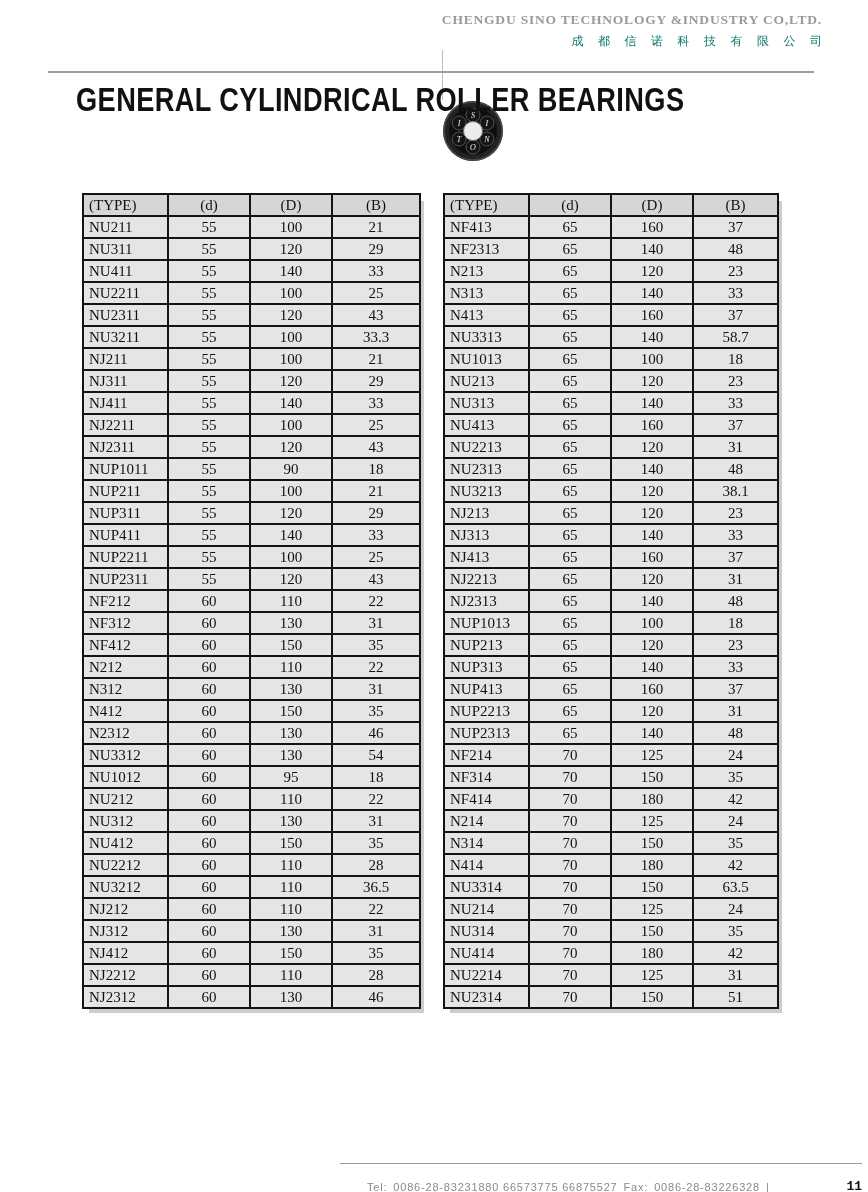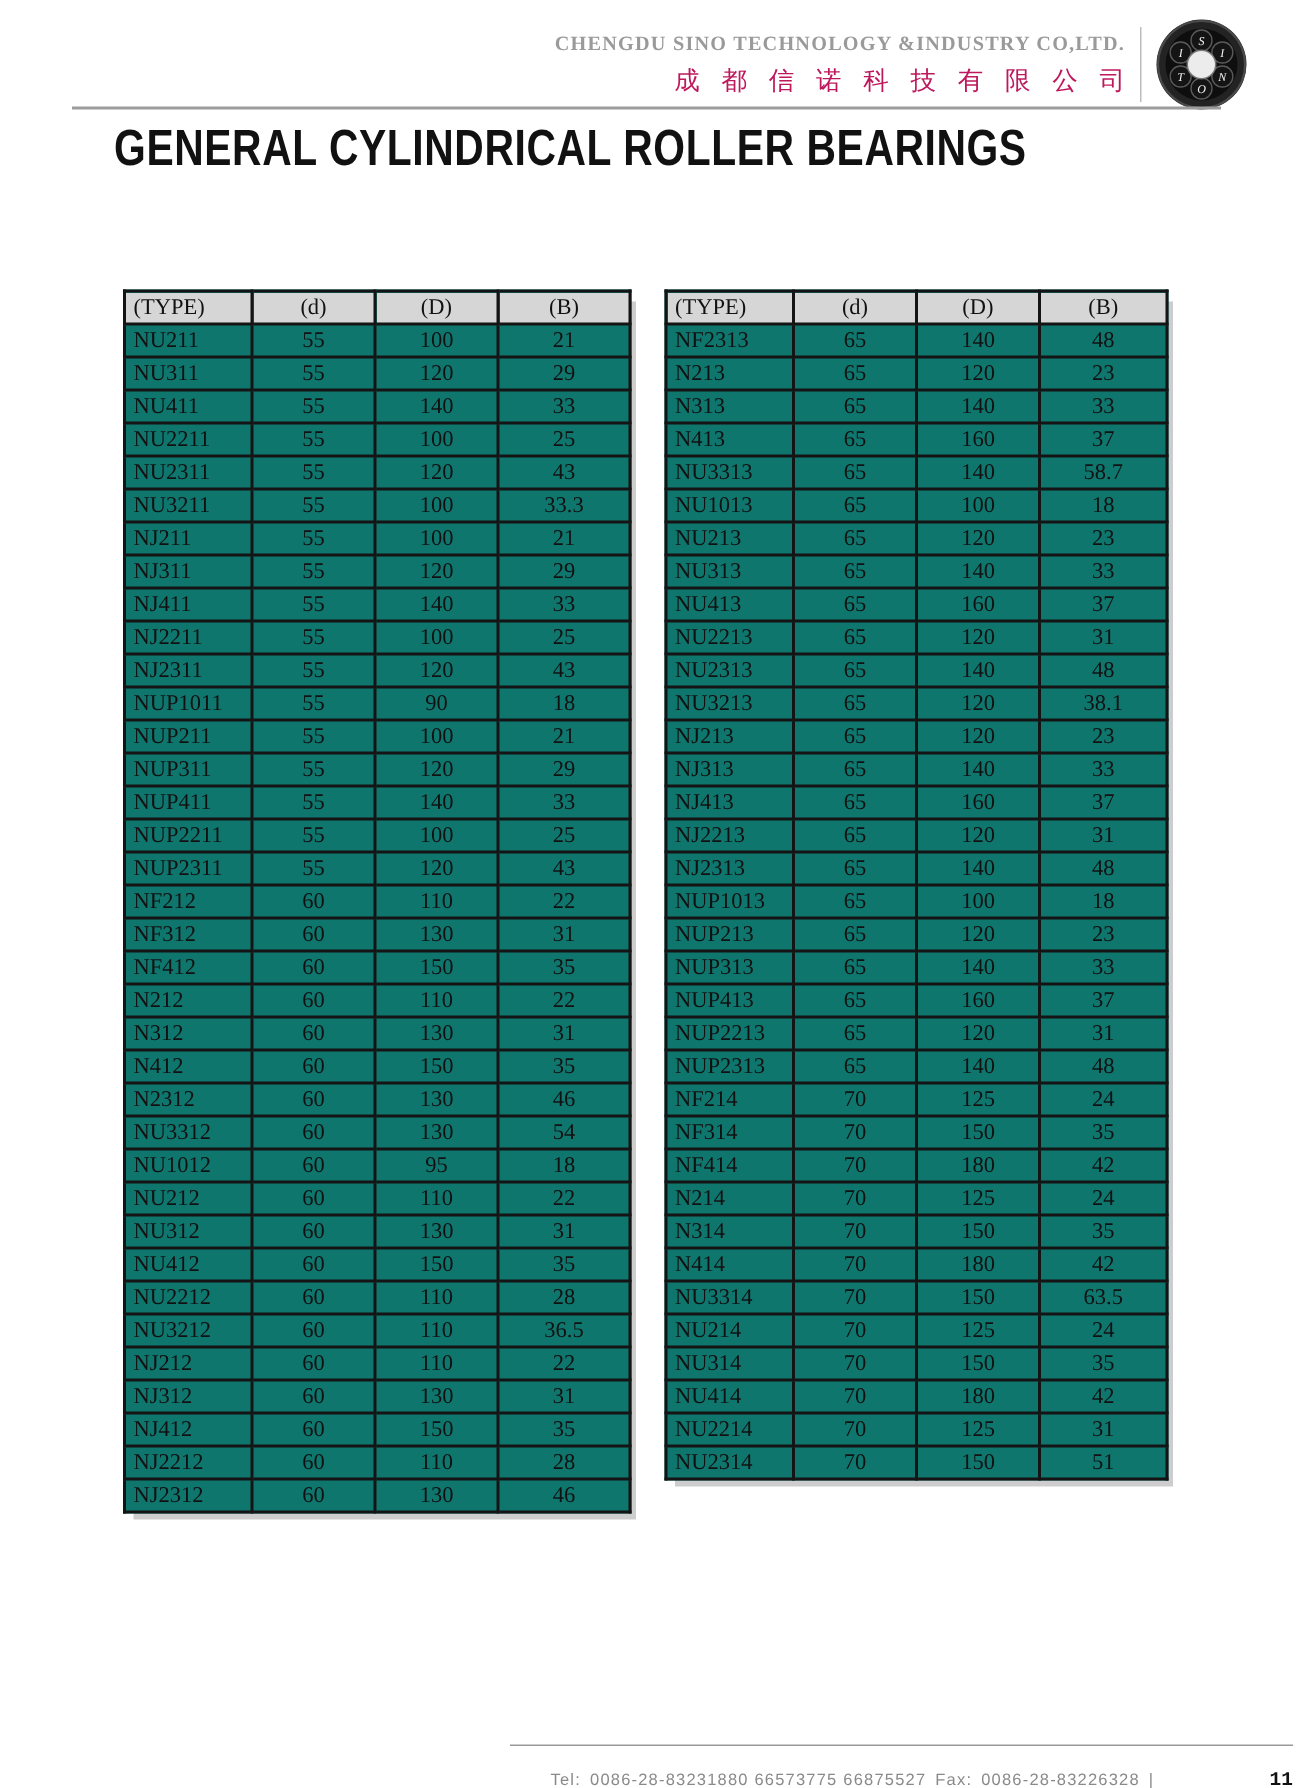--- a/index.html
+++ b/index.html
@@ -1,43 +1,43 @@
 <!DOCTYPE html>
 <html><head>
 <meta charset="utf-8">
 <style>
   html,body{margin:0;padding:0;}
   body{
     width:868px;height:1192px;position:relative;background:#ffffff;
     font-family:"Liberation Serif", serif;overflow:hidden;
   }
   
-  .header{position:absolute;top:12px;right:36px;display:flex;align-items:center;}
+  .header{position:absolute;top:12px;right:36px;display:flex;align-items:flex-start;flex-direction:column;}
   .company{text-align:right;margin-right:10px;}
   .company-en{
     font-family:"Liberation Serif", serif;font-weight:bold;font-size:13.5px;
     color:#9a9a9a;letter-spacing:0.8px;white-space:nowrap;
   }
   .company-cn{
-    font-family:Liberation Sans, sans-serif;font-size:17px;color:#be185d;
+    font-family:Liberation Sans, sans-serif;font-size:12px;color:#0f766e;
     letter-spacing:14.5px;margin-top:5px;white-space:nowrap;margin-right:-14.5px;
   }
   .vdivider{width:1px;height:50px;background:#bdbdbd;margin-right:9px;}
   .hrule{position:absolute;top:71px;left:48px;width:766px;height:2px;background:#9c9c9c;}
   
   .title{position:absolute;top:80px;left:0;right:0;}
   .title span{
     display:inline-block;transform:scaleX(0.8);transform-origin:center;
     font-family:"Liberation Sans", sans-serif;font-weight:bold;font-size:34px;
     color:#111;letter-spacing:0.5px;white-space:nowrap;
   }
   
   .btable{
     position:absolute;top:193px;border-collapse:collapse;table-layout:fixed;
-    background:#0f766e;box-shadow:5px 6px 0 -2px #cdcdcd;
+    background:#e5e5e5;box-shadow:5px 6px 0 -2px #cdcdcd;
   }
   .btable-left{left:82px;width:337px;}
   .btable-right{left:443px;width:334px;}
   .btable th,.btable td{
     border:2px solid #141414;font-family:"Liberation Serif", serif;
     font-size:15px;height:20px;text-align:center;padding:0 3px;color:#111;
     overflow:hidden;white-space:nowrap;
   }
   .btable th{background:#d6d6d6;font-weight:400;}
   .btable th.c-type,.btable td.c-type{text-align:left;padding-left:5px;}
@@ -333,20 +333,26 @@
   <thead>
     <tr>
       <th class="c-type">(TYPE)</th>
       <th>(d)</th>
       <th>(D)</th>
       <th>(B)</th>
     </tr>
   </thead>
   <tbody>
       <tr>
+        <td class="c-type">NF413</td>
+        <td>65</td>
+        <td>160</td>
+        <td>37</td>
+      </tr>
+      <tr>
         <td class="c-type">NF2313</td>
         <td>65</td>
         <td>140</td>
         <td>48</td>
       </tr>
       <tr>
         <td class="c-type">N213</td>
         <td>65</td>
         <td>120</td>
         <td>23</td>

